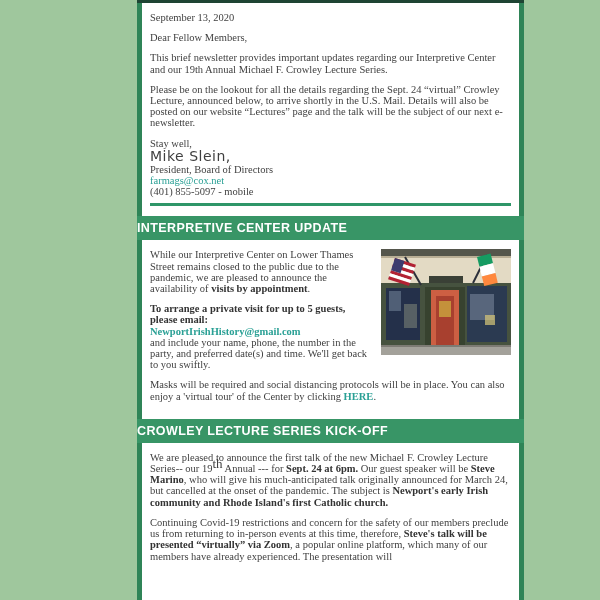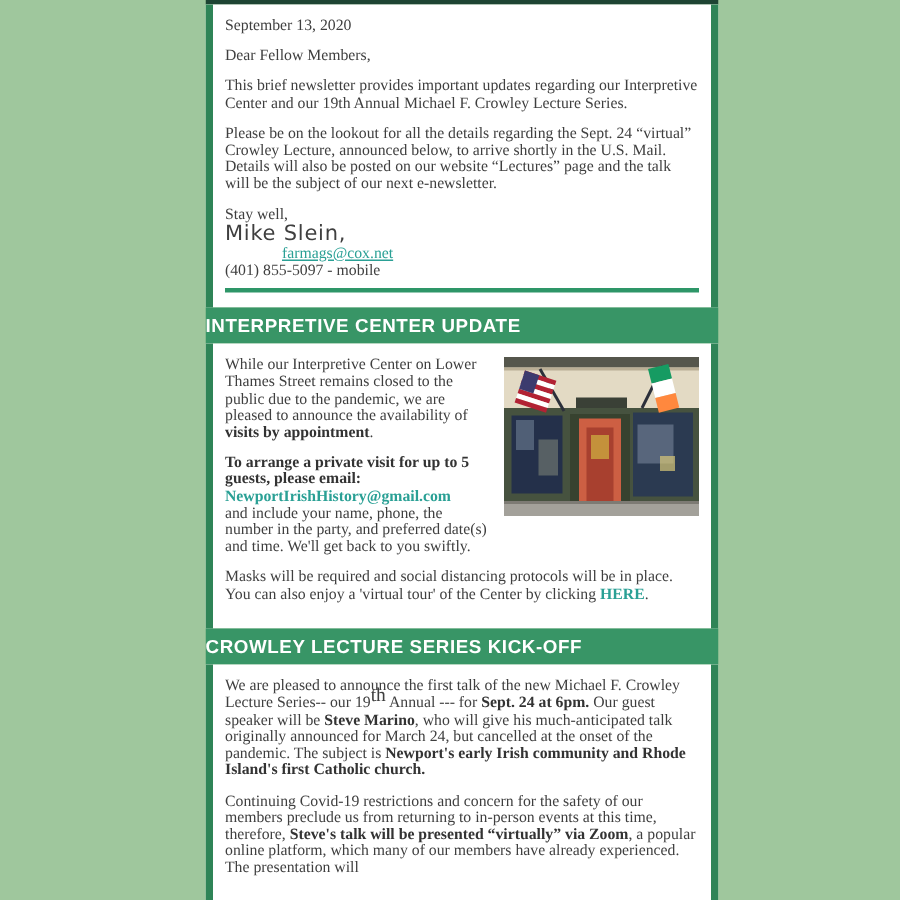--- a/index.html
+++ b/index.html
@@ -3,21 +3,21 @@
 <meta charset="utf-8">
 <style>
   html,body{margin:0;padding:0;}
   body{
     width:600px;height:600px;overflow:hidden;
     background:var(--page-background,#9fc79d);
     font-family:"Liberation Serif","DejaVu Serif",serif;
   }
   .column{
     position:relative;
-    width:342px;height:600px;
+    width:387px;height:600px;
     margin-left:137px;
     overflow:hidden;
   }
   .top-rule{
     height:3px;width:100%;
     background:var(--top-rule-dark,#1e4433);
   }
   .white-section{
     background:#ffffff;
     border-left:5px solid var(--border-green,#2f8457);
@@ -41,23 +41,21 @@
     padding:5px 0 5px 0;
   }
   .date{margin:0 0 10px 0;}
   .salutation{margin:0 0 7px 0;}
   .signature{
     font-family:"DejaVu Sans","Liberation Sans",sans-serif;
     font-size:14px;line-height:15px;letter-spacing:.5px;
   }
   a.link, .link{
     color:var(--link-teal,#2aa095);
-    text-decoration:underline;
     cursor:pointer;
-    margin-left:38px;
   }
   .link-bold{
     color:var(--link-teal,#2aa095);
     font-weight:bold;
     text-decoration:none;
     cursor:pointer;
   }
   .green-rule{
     border:none;
     border-top:3px solid var(--divider-green,#2e9668);
@@ -83,20 +81,21 @@
 
   <div class="top-rule"></div>
 
   <div class="white-section">
     <p class="date">September 13, 2020</p>
     <p class="salutation">Dear Fellow Members,</p>
     <p>This brief newsletter provides important updates regarding our Interpretive Center and our 19th Annual Michael F. Crowley Lecture Series.</p>
     <p>Please be on the lookout for all the details regarding the Sept. 24 “virtual” Crowley Lecture, announced below, to arrive shortly in the U.S. Mail. Details will also be posted on our website “Lectures” page and the talk will be the subject of our next e-newsletter.</p>
     <p class="tight">Stay well,</p>
     <p class="tight signature">Mike Slein,</p>
+    <p class="tight">President, Board of Directors</p>
     <p class="tight"><a class="link">farmags@cox.net</a></p>
     <p class="tight">(401) 855-5097 - mobile</p>
     <hr class="green-rule">
   </div>
 
   <div class="bar">INTERPRETIVE CENTER UPDATE</div>
 
   <div class="white-section">
     <div class="photo">
       <svg viewBox="0 0 130 106">

